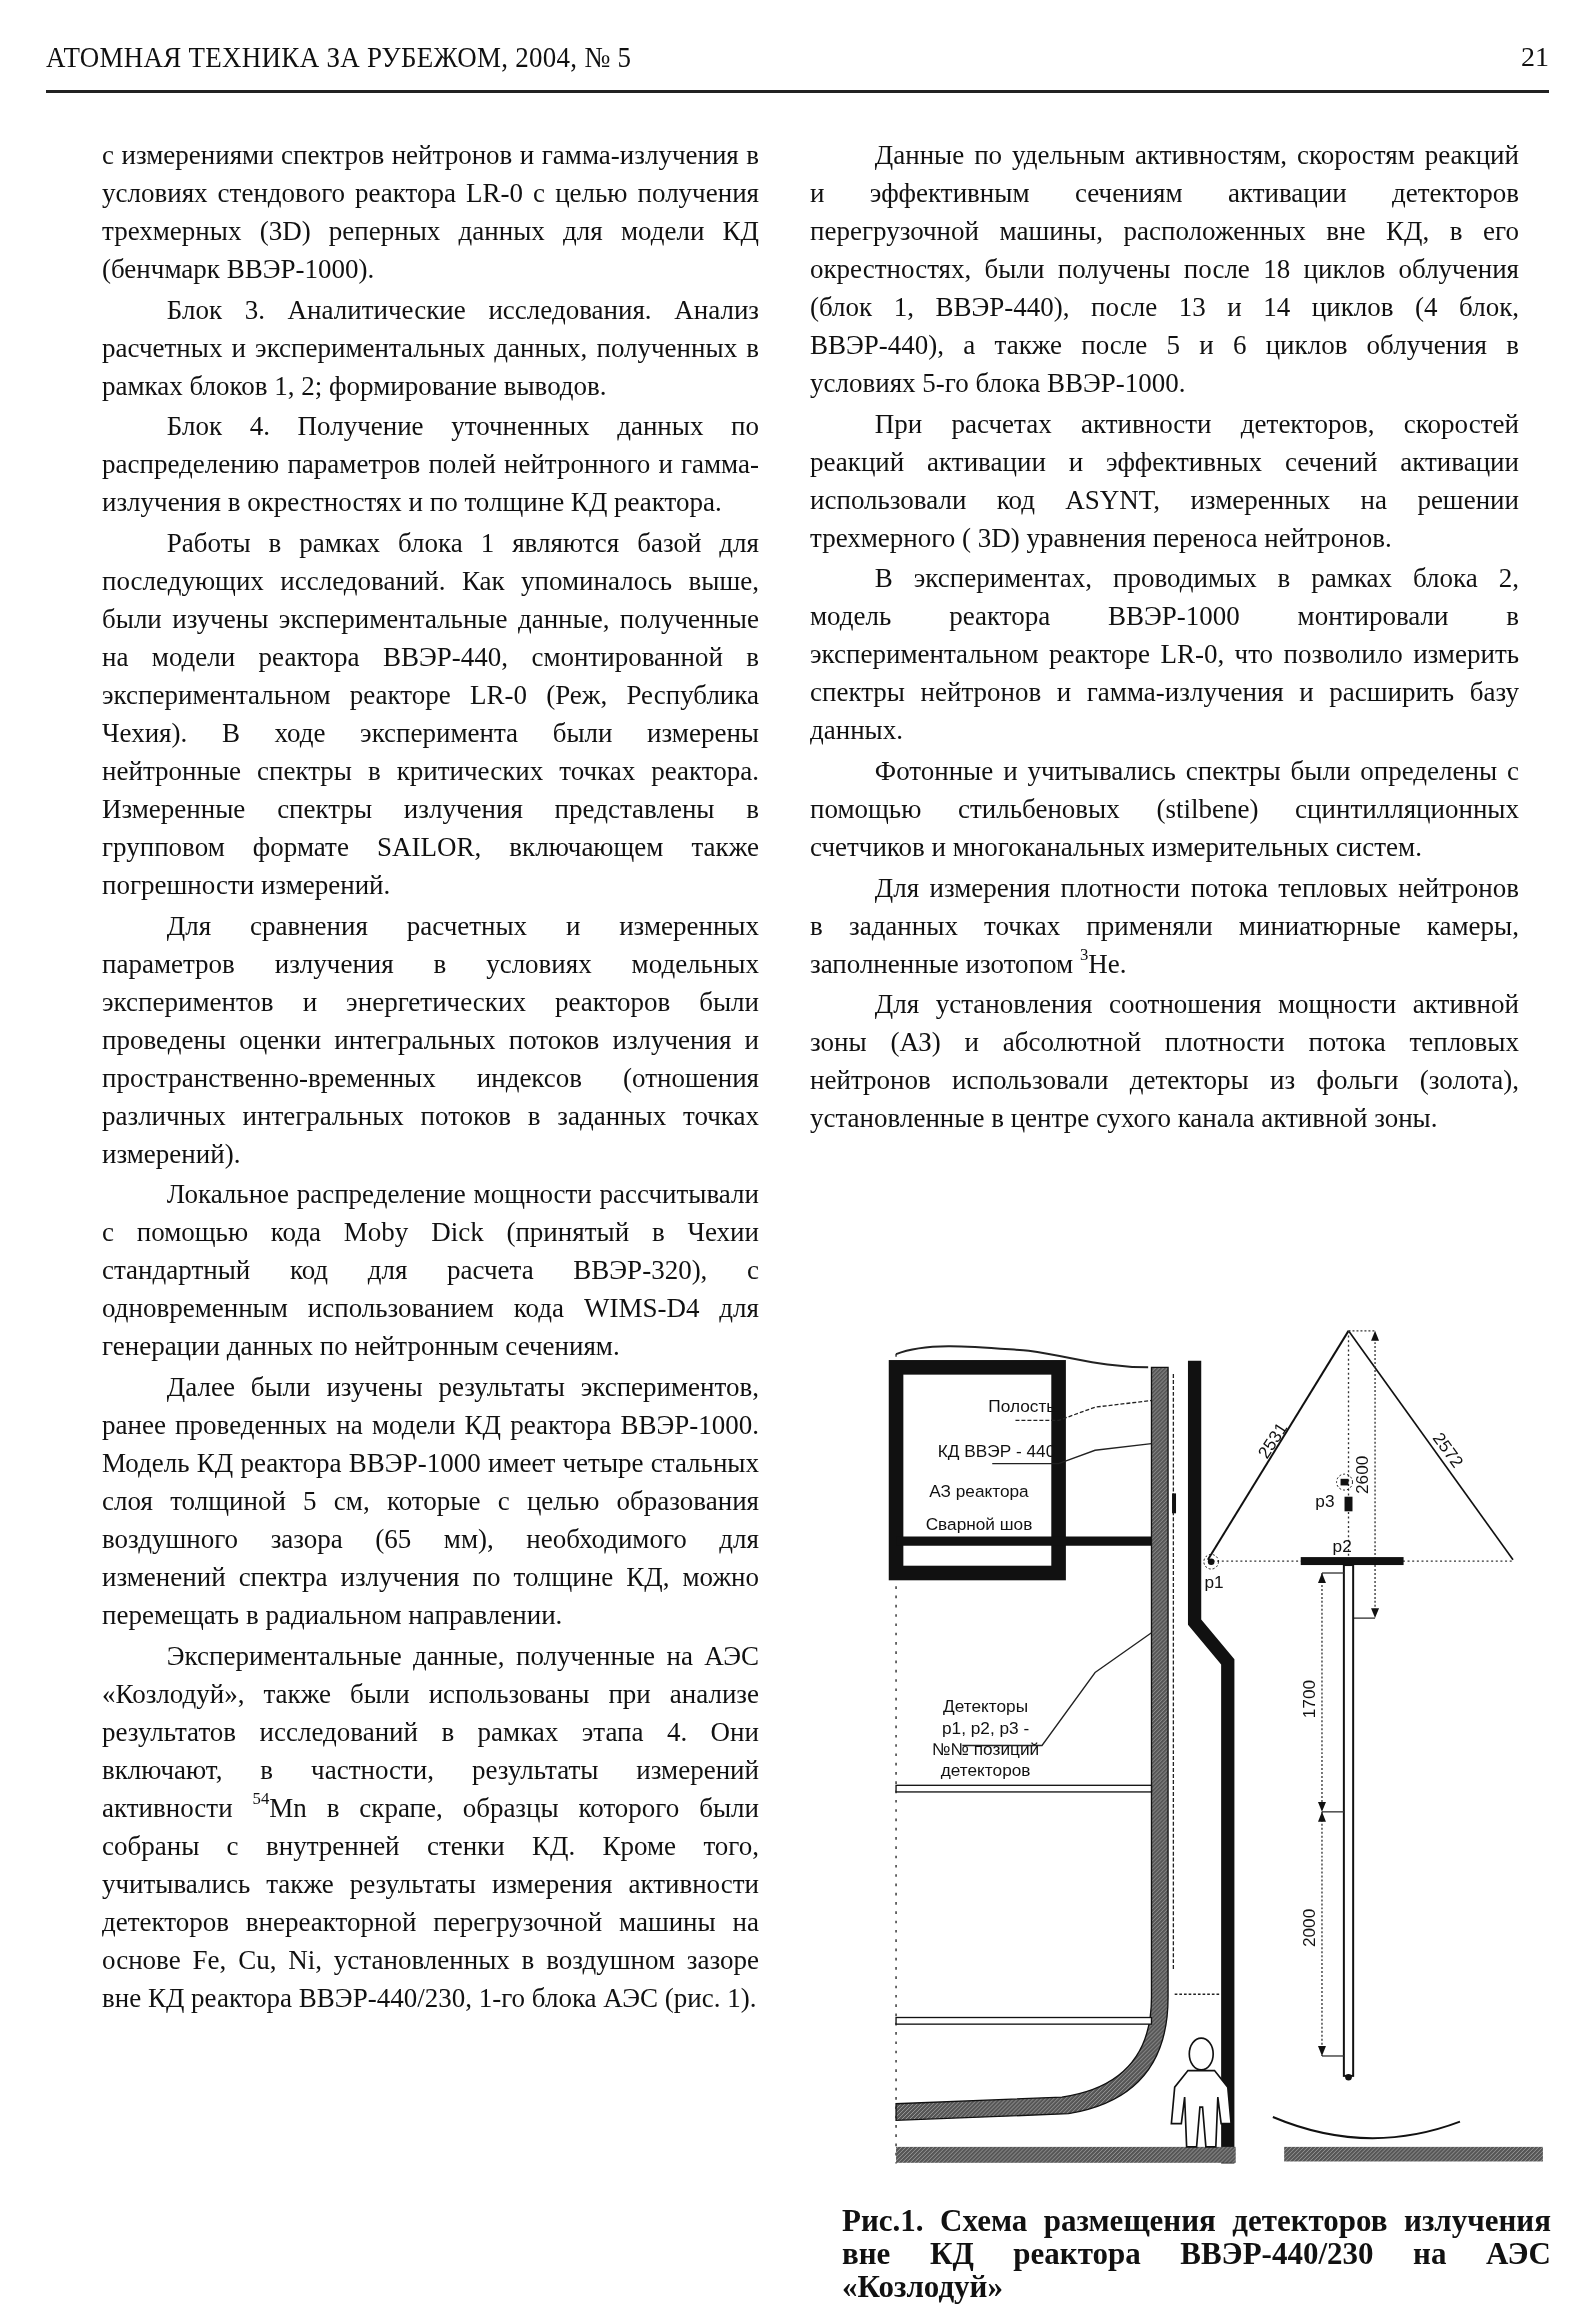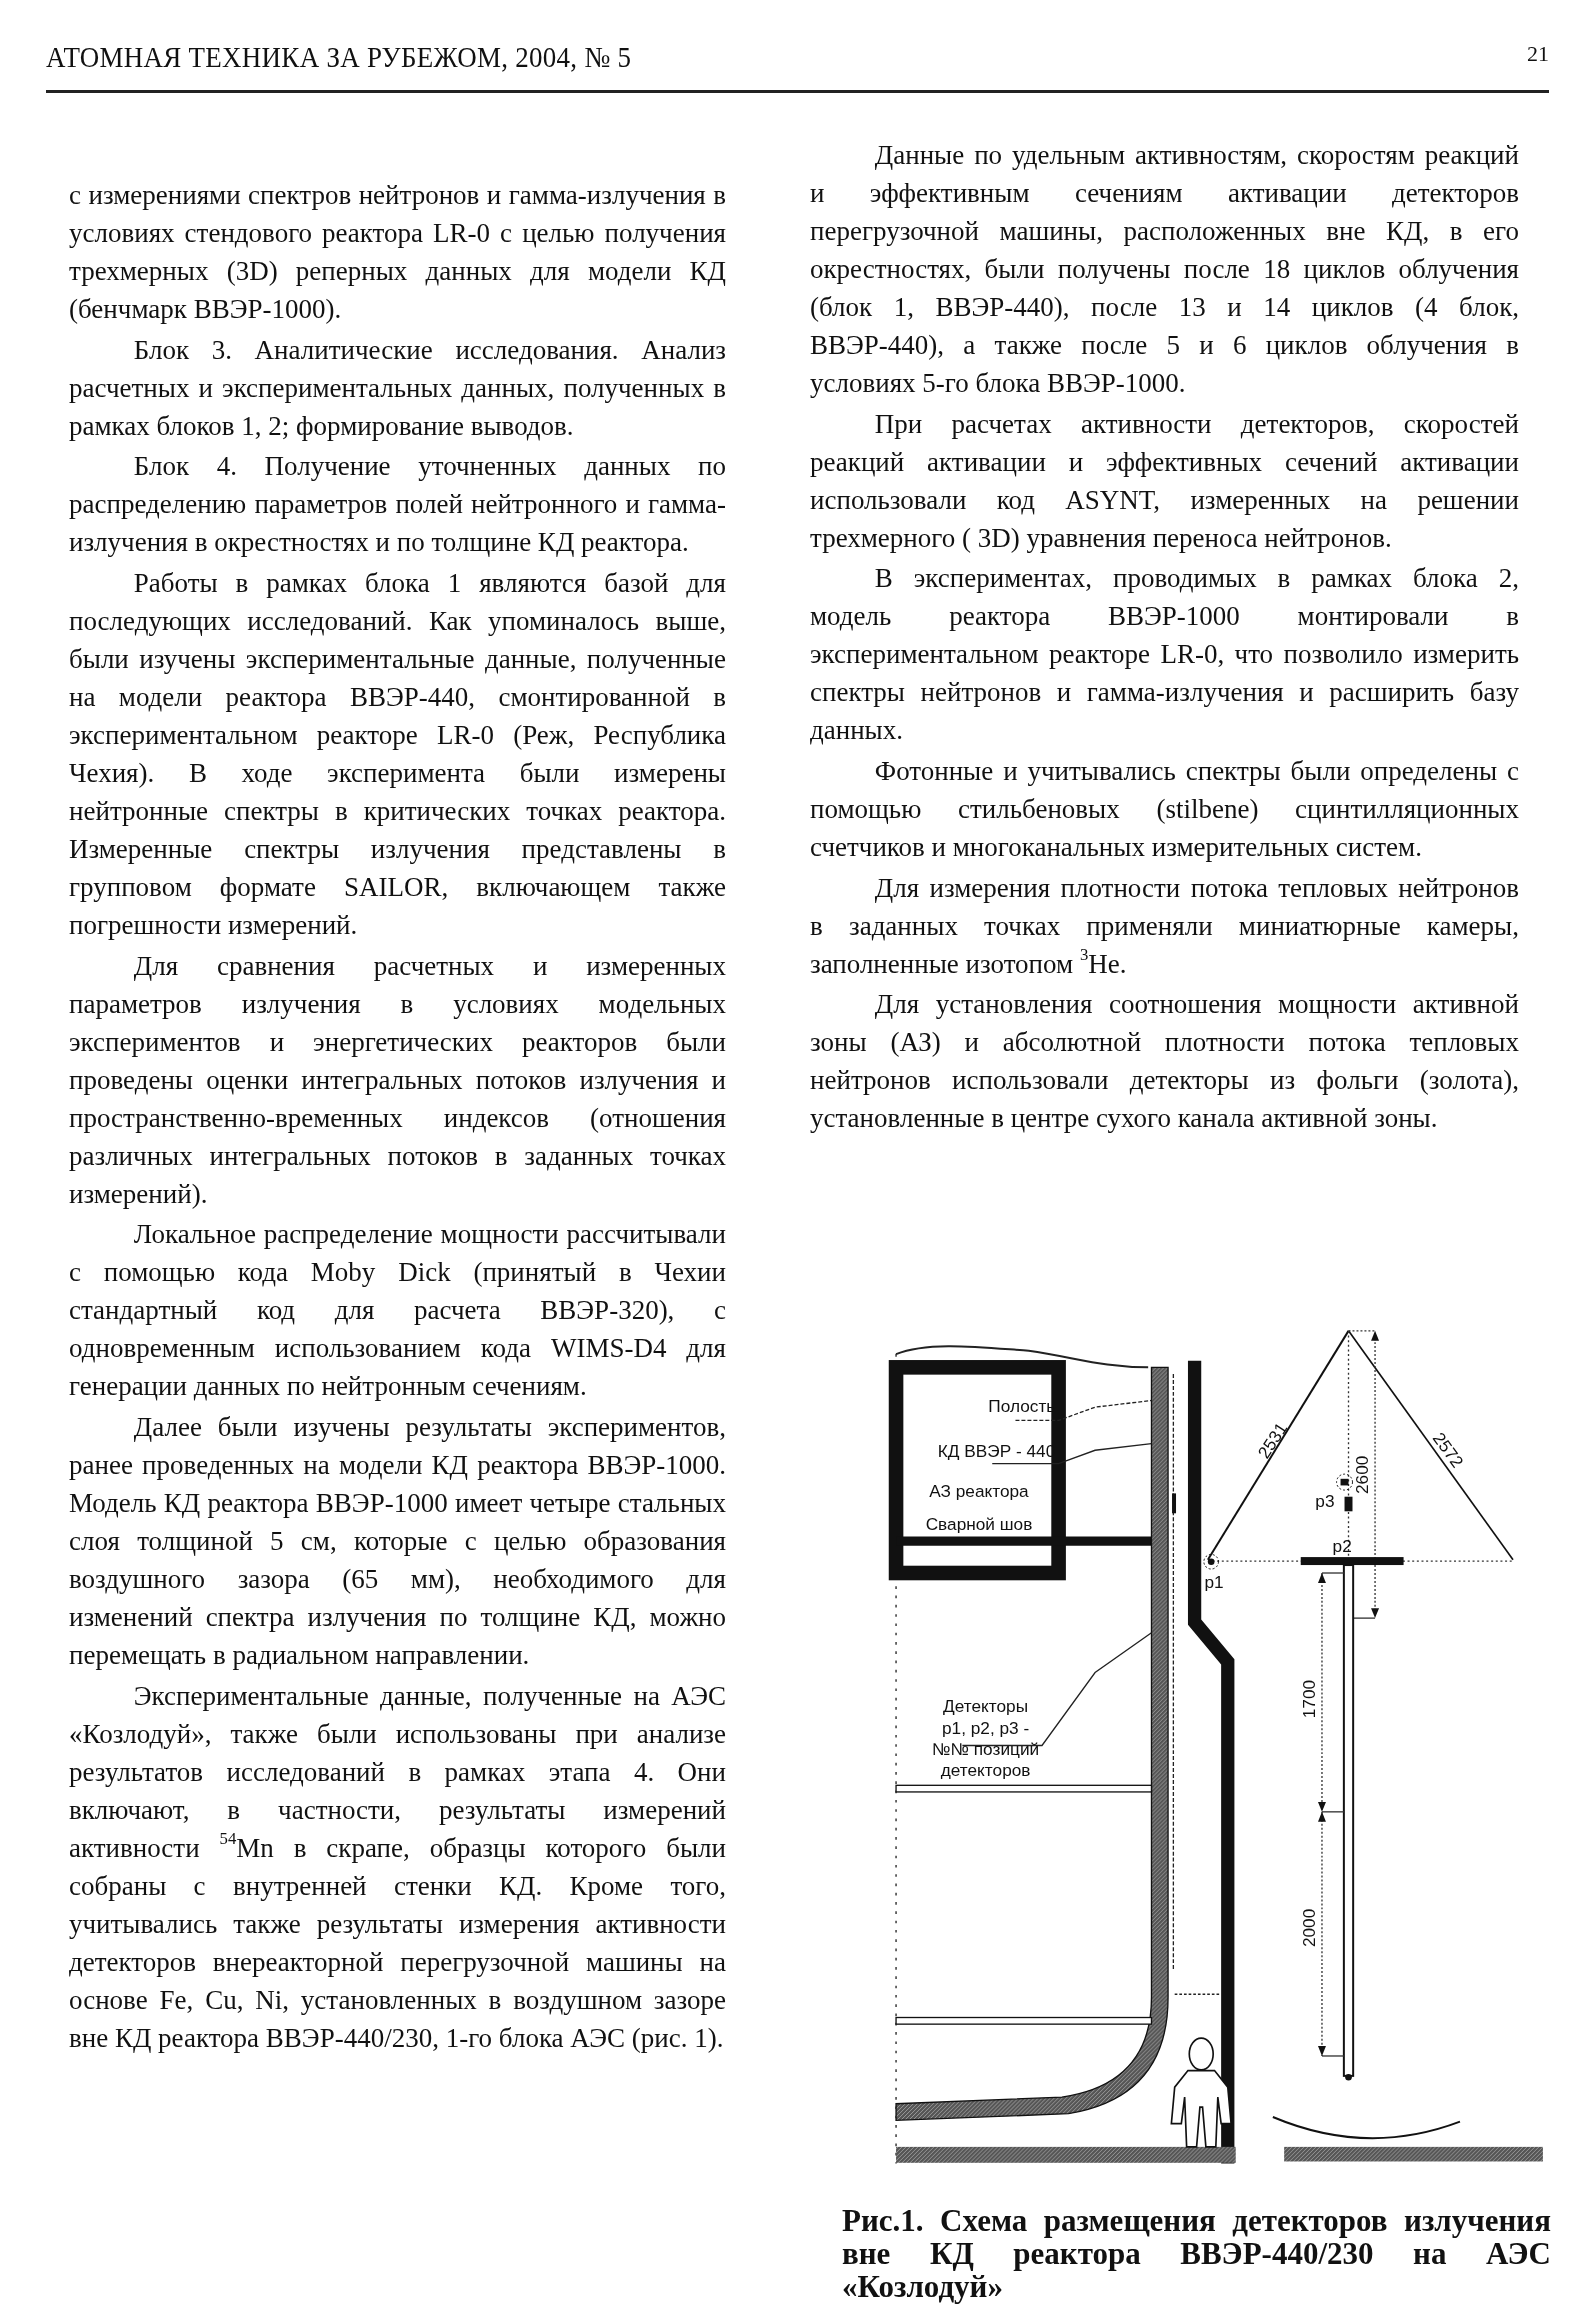--- a/index.html
+++ b/index.html
@@ -9,27 +9,27 @@
   }
   .header {
     position: absolute; left: 46px; top: 26.6px; width: 1503px; height: 63px;
     border-bottom: 3.3px solid #222;
   }
   .header .journal {
     position: absolute; left: 0; top: 14.6px; font-size: 29px; letter-spacing: 0.3px;
     transform: scaleX(0.93); transform-origin: left center; white-space: nowrap;
   }
   .header .page-num {
-    position: absolute; right: 0; top: 14.6px; font-size: 22px;
+    position: absolute; right: 0; top: 14.6px; font-size: 28px;
   }
   .col {
     position: absolute; top: 136px; font-size: 27px; line-height: 38px;
     text-align: justify; hyphens: manual;
   }
-  .col.left { left: 69px; width: 657px; margin-top: 40px; }
+  .col.left { left: 102px; width: 657px; }
   .col.right { left: 810px; width: 709px; }
   .col p { margin: 0; text-indent: 2.4em; }
   .col p.cont { text-indent: 0; }
   .col p + p { margin-top: 2.7px; }
   sup { font-size: 0.62em; line-height: 0; position: relative; top: -0.15em; }
 
   .figure {
     position: absolute; left: 876px; top: 1301px; width: 677px; height: 889px;
   }
   .figure svg { width: 100%; height: 100%; display: block; }

